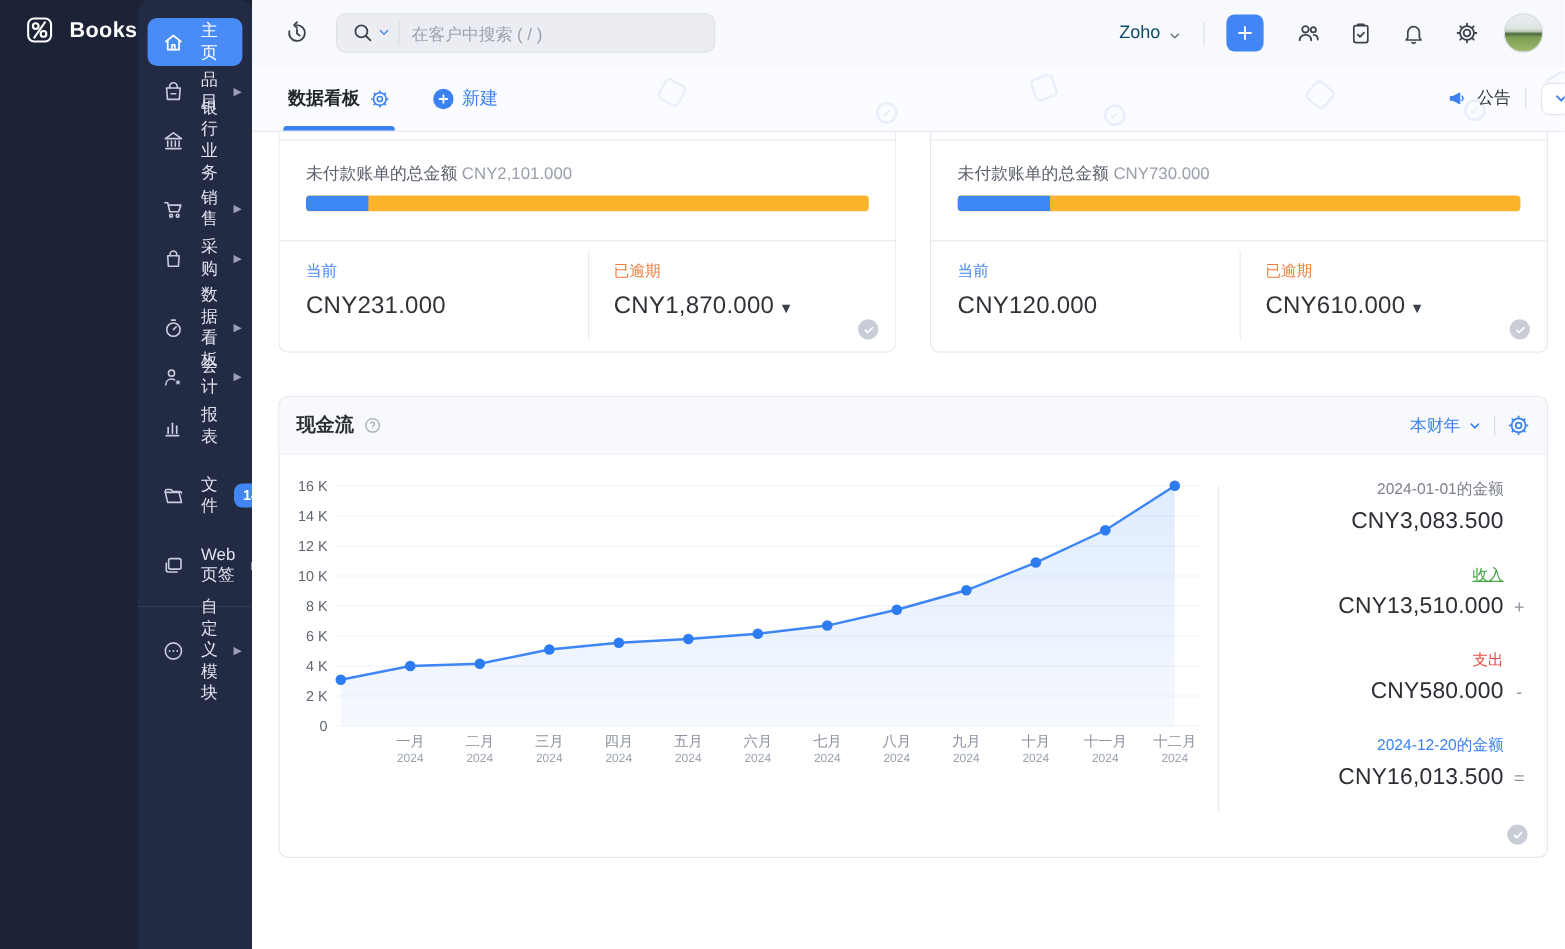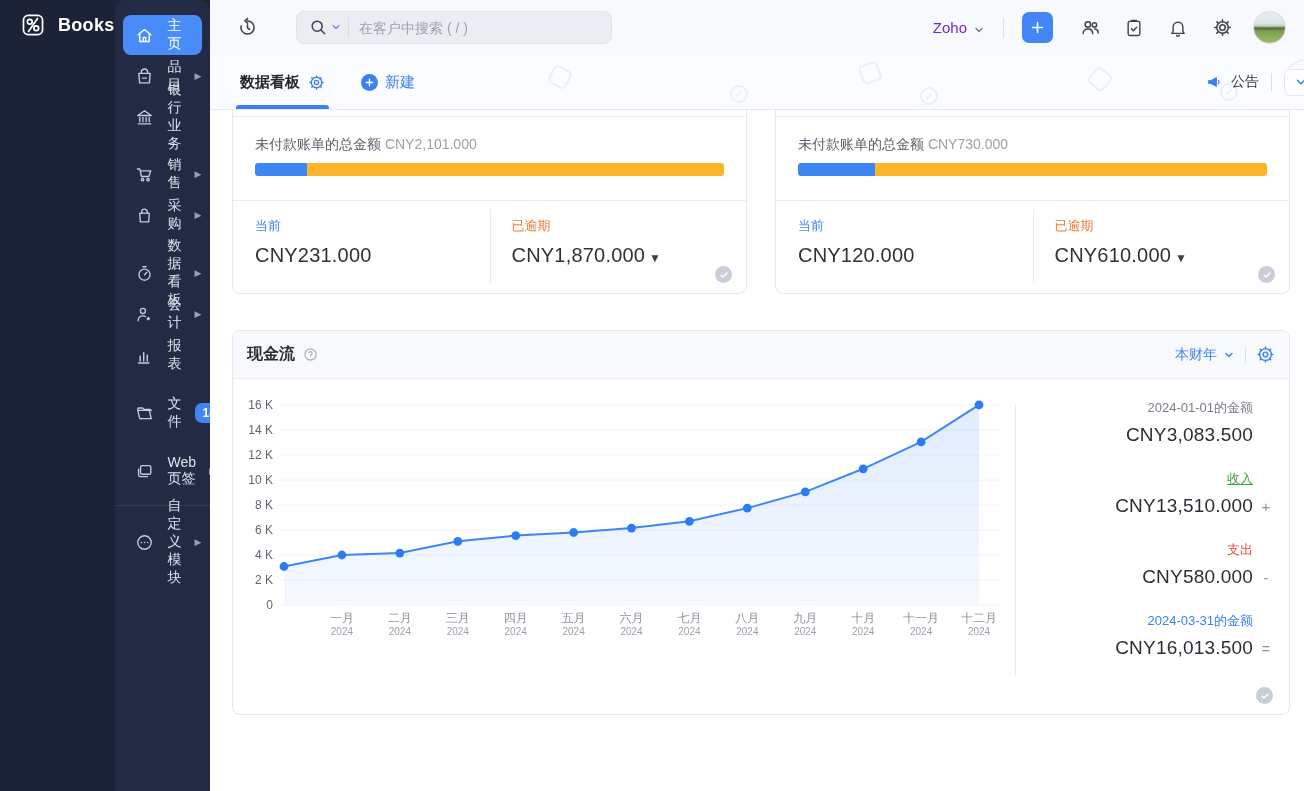--- a/index.html
+++ b/index.html
@@ -18,30 +18,30 @@
   .mi .arrow { margin-left:auto; color:#9aa1b5; font-size:9px; }
   .mi .badge { margin-left:auto; background:#4285f4; color:#fff; font-size:12px; font-weight:700; border-radius:7px; padding:3px 8px; }
   .gap-s { height:15px; } .gap-m { height:16px; }
   .menu-divider { border-top:1px solid #343b55; margin:14px 0 16px; }
   .sidebar-footer { height:13px; background:#181d2e; flex:none; }
 
   
   .main { flex:1; display:flex; flex-direction:column; position:relative; }
 
   
-  .topbar { height:55px; background:#f8f9fc; display:flex; align-items:center; flex:none; padding:0 18px 0 26px; gap:16px; }
+  .topbar { height:55px; background:#f8f9fc; display:flex; align-items:center; flex:none; padding:0 18px 0 26px; gap:0; }
   .tb-ic { width:22px; height:22px; color:#3d424d; display:flex; align-items:center; justify-content:center; cursor:pointer; }
   .searchwrap { position:relative; margin-left:22px; width:316px; height:33px; }
   .searchwrap input { width:100%; height:100%; border:1px solid #e0e2ea; background:#ebedf2; border-radius:8px; padding-left:62px; font-size:14px; color:#3d424d; outline:none; font-family:inherit; }
   .searchwrap input::placeholder { color:#9ba1ae; }
   .searchwrap .mag { position:absolute; left:12px; top:6px; width:20px; height:20px; color:#3d424d; }
   .searchwrap .sc { position:absolute; left:34px; top:10px; width:12px; height:12px; color:#5b8ff0; }
   .searchwrap .sdiv { position:absolute; left:52px; top:6px; width:1px; height:21px; background:#d9dce4; }
   .tb-right { margin-left:auto; display:flex; align-items:center; }
-  .org { display:flex; align-items:flex-end; gap:6px; font-size:15px; color:#6d28d9; cursor:pointer; }
+  .org { display:flex; align-items:flex-end; gap:6px; font-size:15px; color:#0c4a6e; cursor:pointer; }
   .org .chev { width:12px; height:12px; color:#6a7080; }
   .vdiv { width:1px; height:20px; background:#dcdfe7; margin:0 18px; }
   .addbtn { width:31px; height:31px; background:#4285f4; border-radius:7px; color:#fff; display:flex; align-items:center; justify-content:center; cursor:pointer; }
   .tb-icons { display:flex; align-items:center; gap:22px; margin-left:26px; }
   .avatar { width:33px; height:33px; border-radius:50%; border:1px solid #d8dce2; margin-left:20px; cursor:pointer;
             background:linear-gradient(180deg,#e9eef1 0%,#dde5e2 38%,#b9c8b4 46%,#4c6a3e 52%,#7f9f54 62%,#9cba6c 100%); }
 
   
   .subnav { height:55px; background:#fbfcff; border-bottom:1px solid #e7eaf2; display:flex; align-items:center; padding-left:16px; position:relative; flex:none; overflow:hidden; }
   .doodle { position:absolute; border:2px solid #e9eefa; pointer-events:none; }
@@ -574,21 +574,21 @@
                   <span class="sum-lab lab-red">支出</span>
                   <span class="sum-sign"></span>
                 </div>
               <div class="sum-val-row">
                   <span class="sum-val">CNY580.000</span>
                   <span class="sum-sign">-</span>
                 </div>
             </div>
             <div class="sum-block">
               <div class="sum-lab-row">
-                  <span class="sum-lab lab-blue">2024-03-31的金额</span>
+                  <span class="sum-lab lab-blue">2024-12-20的金额</span>
                   <span class="sum-sign"></span>
                 </div>
               <div class="sum-val-row">
                   <span class="sum-val">CNY16,013.500</span>
                   <span class="sum-sign">=</span>
                 </div>
             </div>
             <span class="cf-done">
               <svg class="i" width="10" height="10" viewBox="0 0 24 24" fill="none" stroke="currentColor" stroke-width="3.4" stroke-linecap="round" stroke-linejoin="round">
                   <path d="M5 12.5 l4.5 4.5 L19 7.5"></path>

